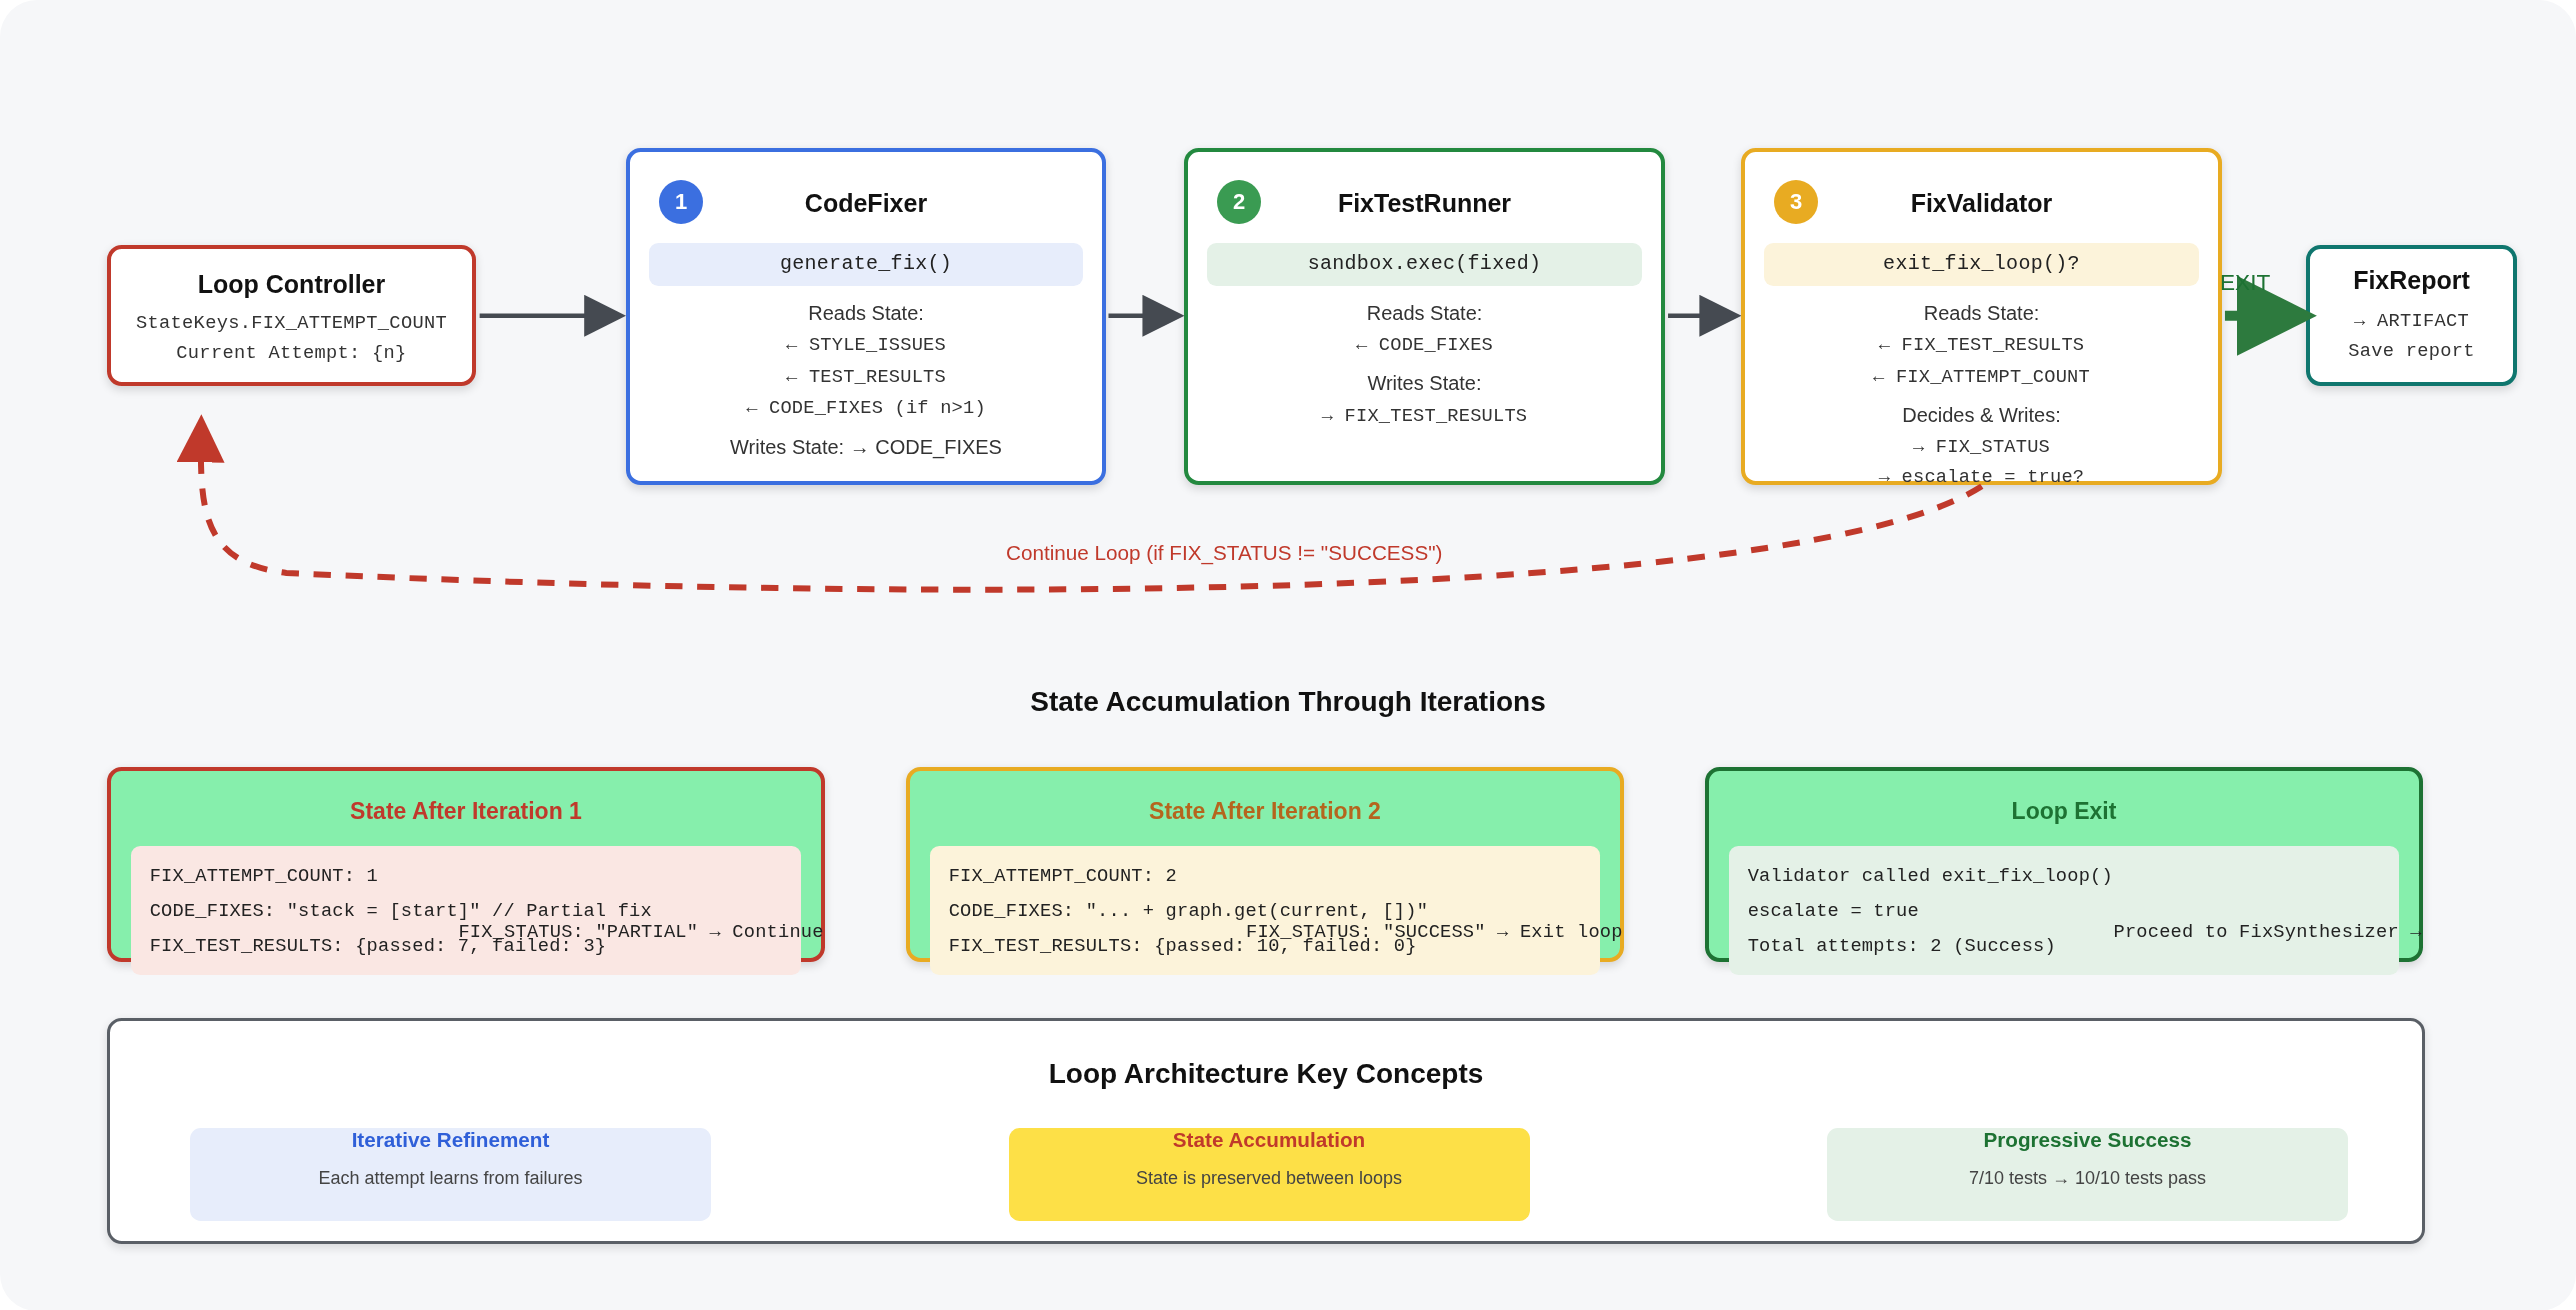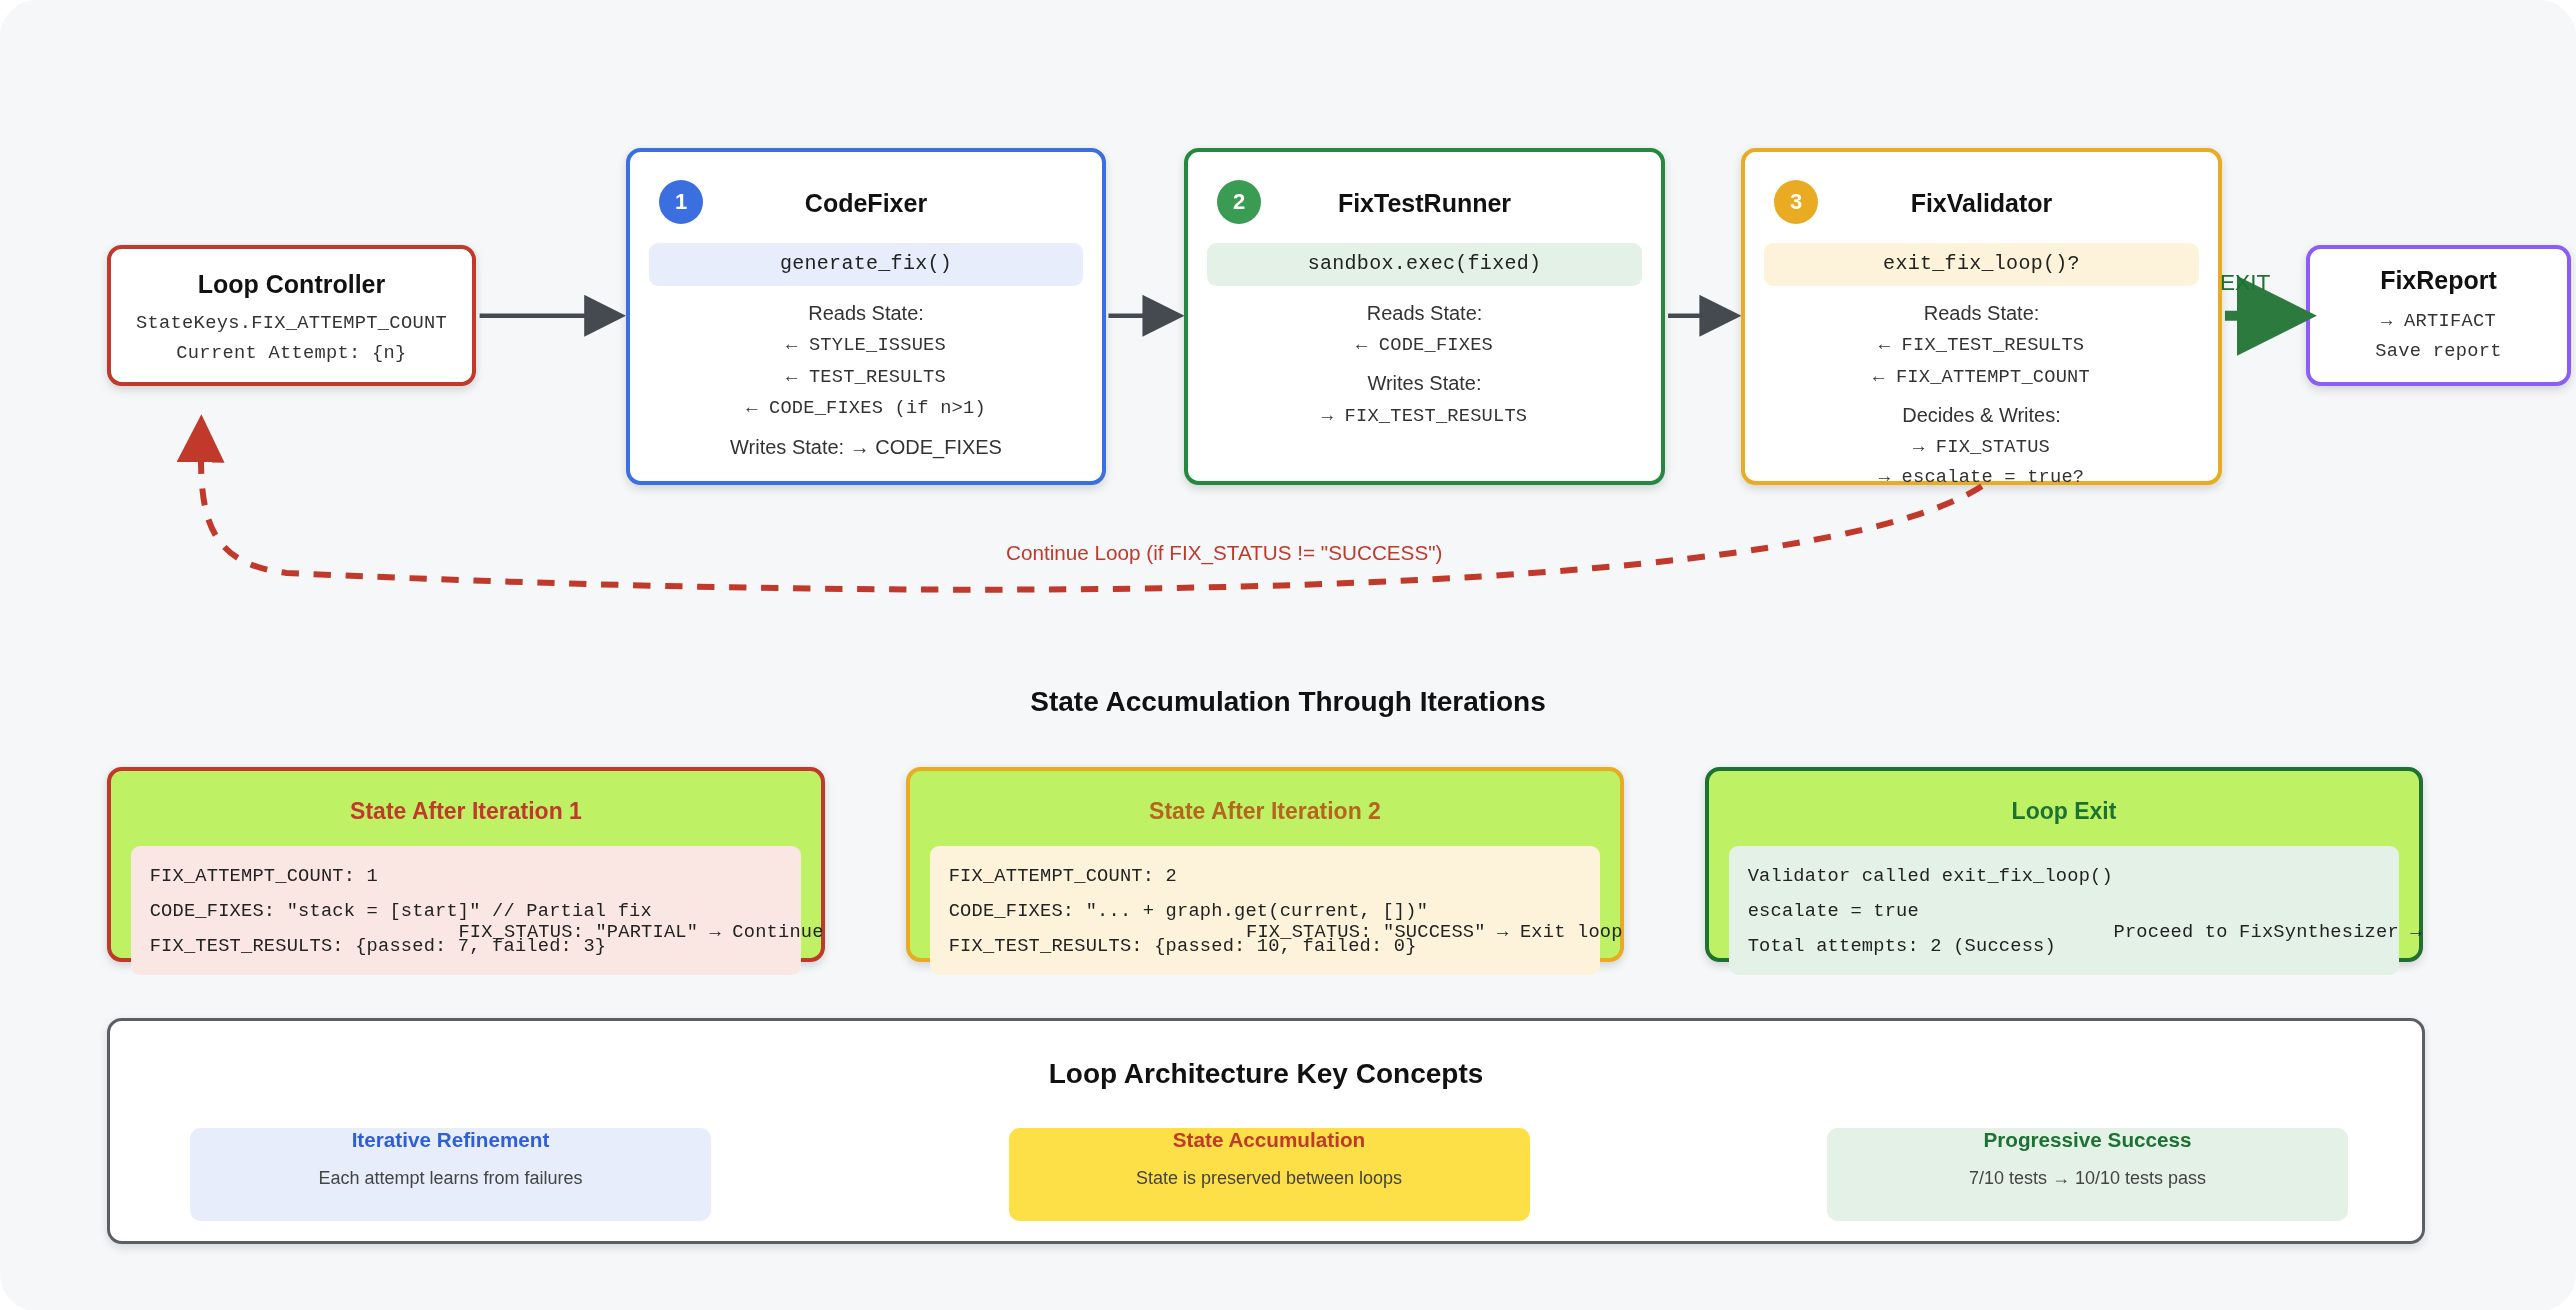--- a/index.html
+++ b/index.html
@@ -136,22 +136,22 @@
     left: 0; width: 100%;
     text-align: center;
     font-size: 18.7px;
     color: #333333;
     letter-spacing: 0.2px;
   }
 
   
   #fixreport {
     left: 2306px; top: 245px;
-    width: 265px; height: 141px;
-    border: 4px solid #8b5cf6;
+    width: 211px; height: 141px;
+    border: 4px solid #0f766e;
   }
   #fixreport .card-title { margin-top: 17.3px; font-size: 25px; }
   #fixreport .fr-line {
     text-align: center; font-size: 18.7px; color: #333333; margin-top: 14.7px;
     letter-spacing: 0.3px;
   }
   #fixreport .fr-line.second { margin-top: 8px; }
 
   
   .arrow-svg { position: absolute; left: 0; top: 0; pointer-events: none; }
@@ -177,21 +177,21 @@
     text-align: center;
     font-size: 28px;
     font-weight: bold;
     color: #111111;
   }
   #state-heading { left: 0; top: 686px; }
 
   
   .state-card {
     position: absolute;
-    background: #bef264;
+    background: #86efac;
     border-radius: 14.7px;
     box-sizing: border-box;
     box-shadow: 0 3.3px 9.3px rgba(0,0,0,0.14);
     overflow: visible;
   }
   .state-title {
     text-align: center;
     font-size: 23px;
     font-weight: bold;
     margin-top: 27px;

